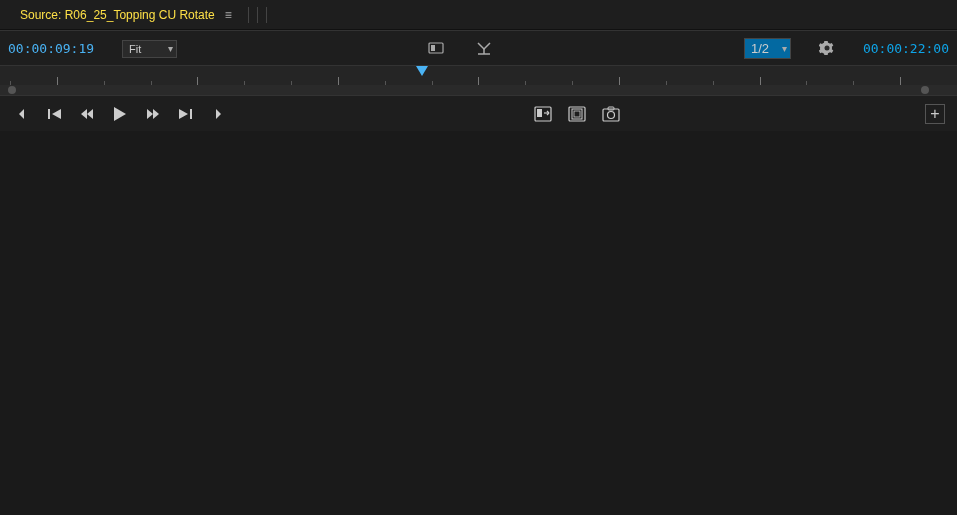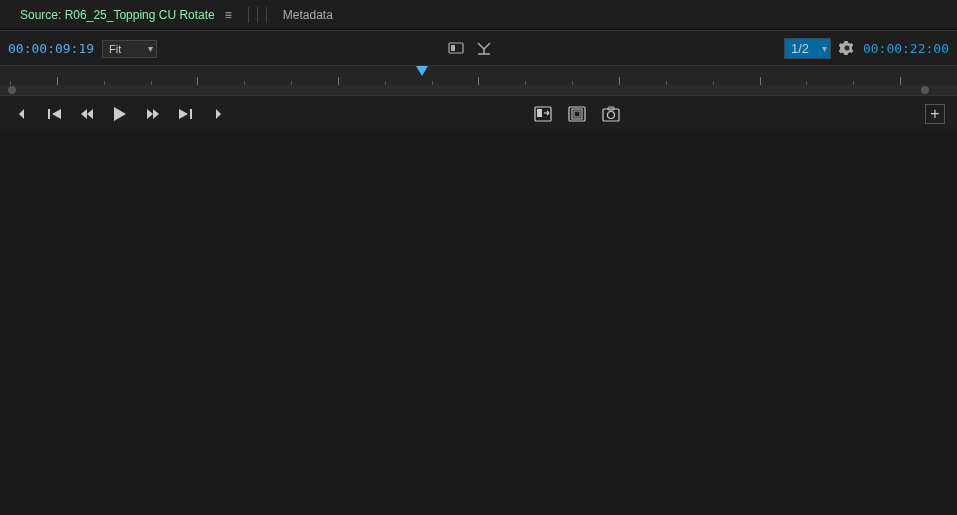--- a/index.html
+++ b/index.html
@@ -34,35 +34,35 @@
     .tab.active {
       color: #9ed4f5;
       border-bottom: 2px solid #9ed4f5;
     }
     .tab.source {
       color: #aaa;
       display: flex;
       align-items: center;
       gap: 6px;
     }
-    .tab.source span.title { color: #86efac; }
+    .tab.source span.title { color: #fde047; }
     .tab-divider {
       width: 1px;
       height: 16px;
       background: #444;
       margin: 0 4px;
     }
 
     
     .controls-bar {
       background: #1e1e1e;
       padding: 17px 8px;
       display: flex;
       align-items: center;
-      gap: 4px;
+      gap: 24px;
       height: 32px;
       border-top: 1px solid #333;
     }
 
     .timecode-display {
       color: #4ab3f4;
       font-size: 13px;
       font-family: monospace;
       min-width: 90px;
     }
@@ -194,23 +194,20 @@
 <body>
 
 <div class="tab-bar">
   <div class="tab source">
     <span class="title">Source: R06_25_Topping CU Rotate</span>
     <span style="color:#aaa; margin-left:4px;">≡</span>
   </div>
   <div class="tab-divider"></div>
   <div class="tab-divider"></div>
   <div class="tab-divider"></div>
-  <div class="tab">
-    <span>Metadata</span>
-  </div>
 </div>
 
 <div class="preview-wrapper">
 
   <div class="video-frame" style="height: 340px;">
 
     <div style="width:170px; background:#111; flex-shrink:0;"></div>
 
     <div class="video-center">
       <div class="full-preview">

